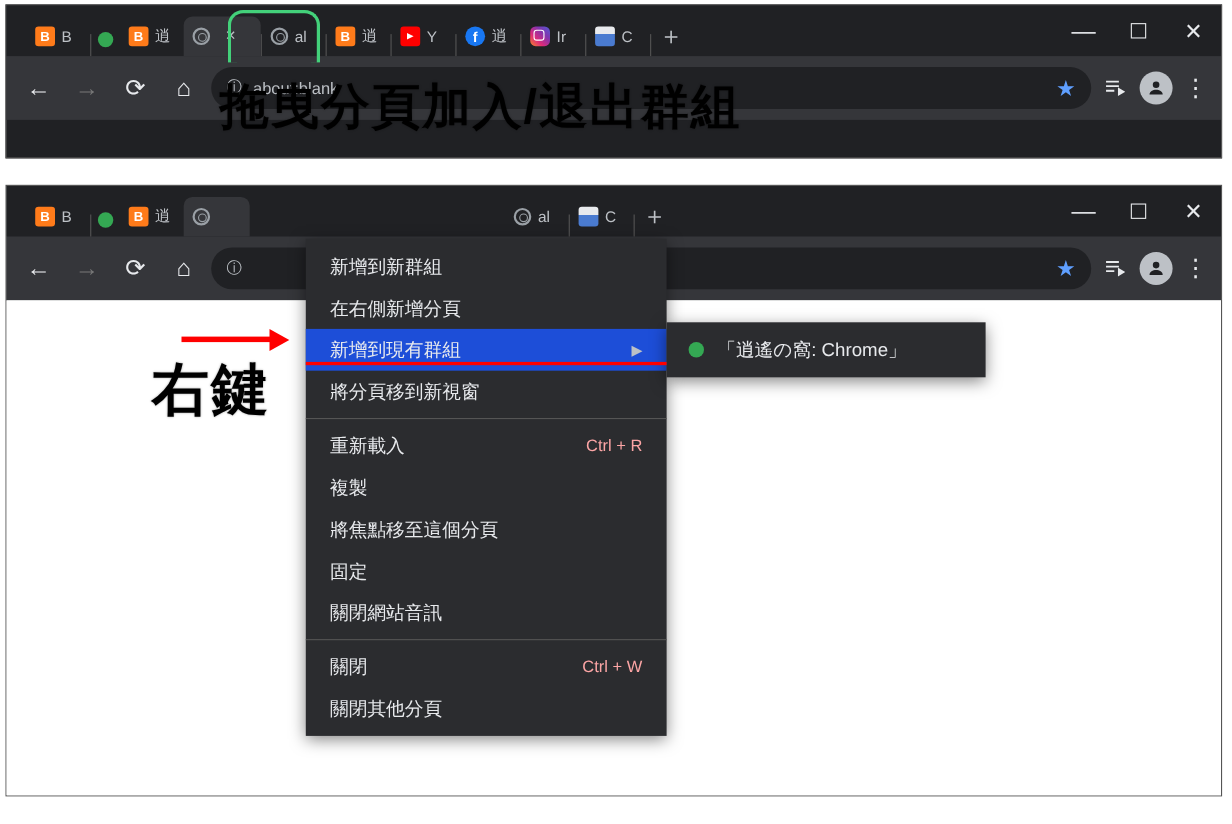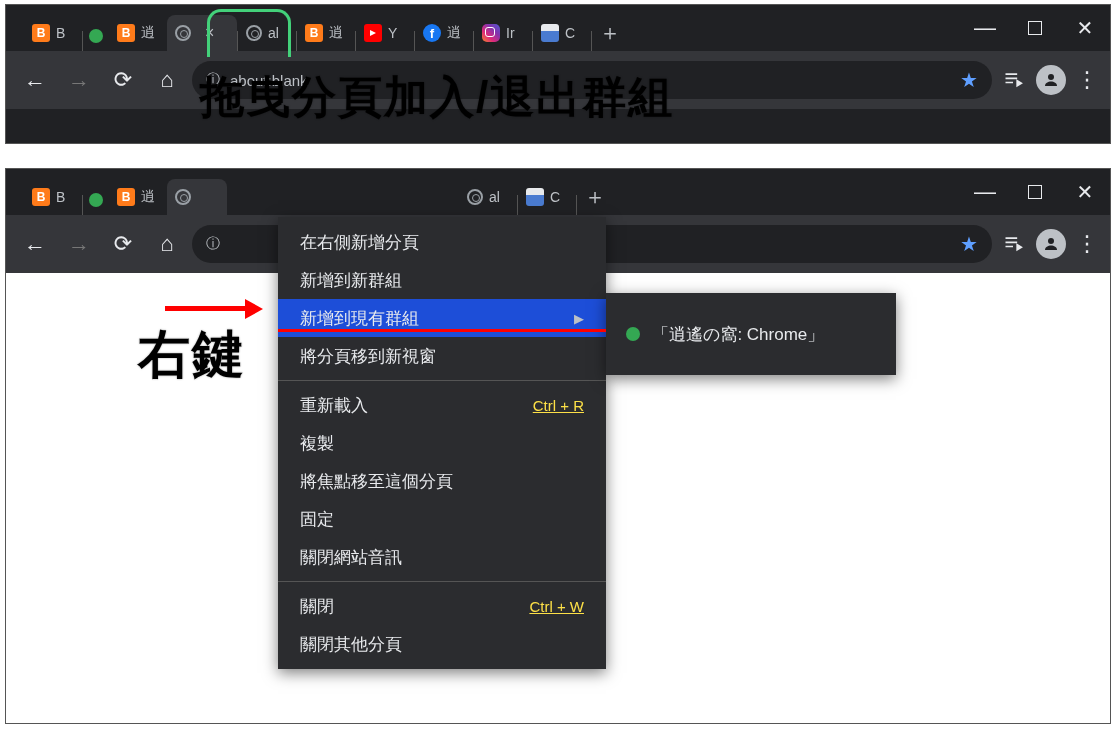--- a/index.html
+++ b/index.html
@@ -151,28 +151,28 @@
     padding:6px 0;
     z-index:20;
   }
   .ctxmenu .item{
     padding:9px 22px;display:flex;align-items:center;justify-content:space-between;
     height:38px;
   }
   .ctxmenu .item.hover{background:#1d4ed8;}
   .ctxmenu .arrow{font-size:13px;color:#bdc1c6;}
   .ctxmenu .sep{height:1px;background:#555;margin:5px 0;}
-  .ctxmenu .shortcut{color:#fde047;font-size:15px;text-decoration:underline;}
+  .ctxmenu .shortcut{color:#fca5a5;font-size:15px;}
 
   .submenu{
     position:absolute;
     background:#2b2c2f;
     color:#e8eaed;
     font-size:17px;
-    padding:22px 0;
+    padding:6px 0;
     box-shadow:0 4px 14px rgba(0,0,0,.5);
     z-index:21;
   }
   .submenu .sitem{
     padding:8px 20px;display:flex;align-items:center;gap:12px;height:38px;
   }
   .submenu .gdot{width:14px;height:14px;border-radius:50%;background:#34a853;}
 
   
   .red-underline{
@@ -353,24 +353,24 @@
         </div>
         <div class="menu">⋮</div>
       </div>
     </div>
   </div>
 
   <div class="content"></div>
 
   <div class="ctxmenu" style="left:272px; top:48px;">
     <div class="item">
+      <span>新增到新群組</span>
+      </div>
+    <div class="item">
       <span>在右側新增分頁</span>
-      </div>
-    <div class="item">
-      <span>新增到新群組</span>
       </div>
     <div class="item hover">
       <span>新增到現有群組</span>
       <span class="arrow">▶</span>
       </div>
     <div class="item">
       <span>將分頁移到新視窗</span>
       </div>
     <div class="sep"></div>
     <div class="item">

